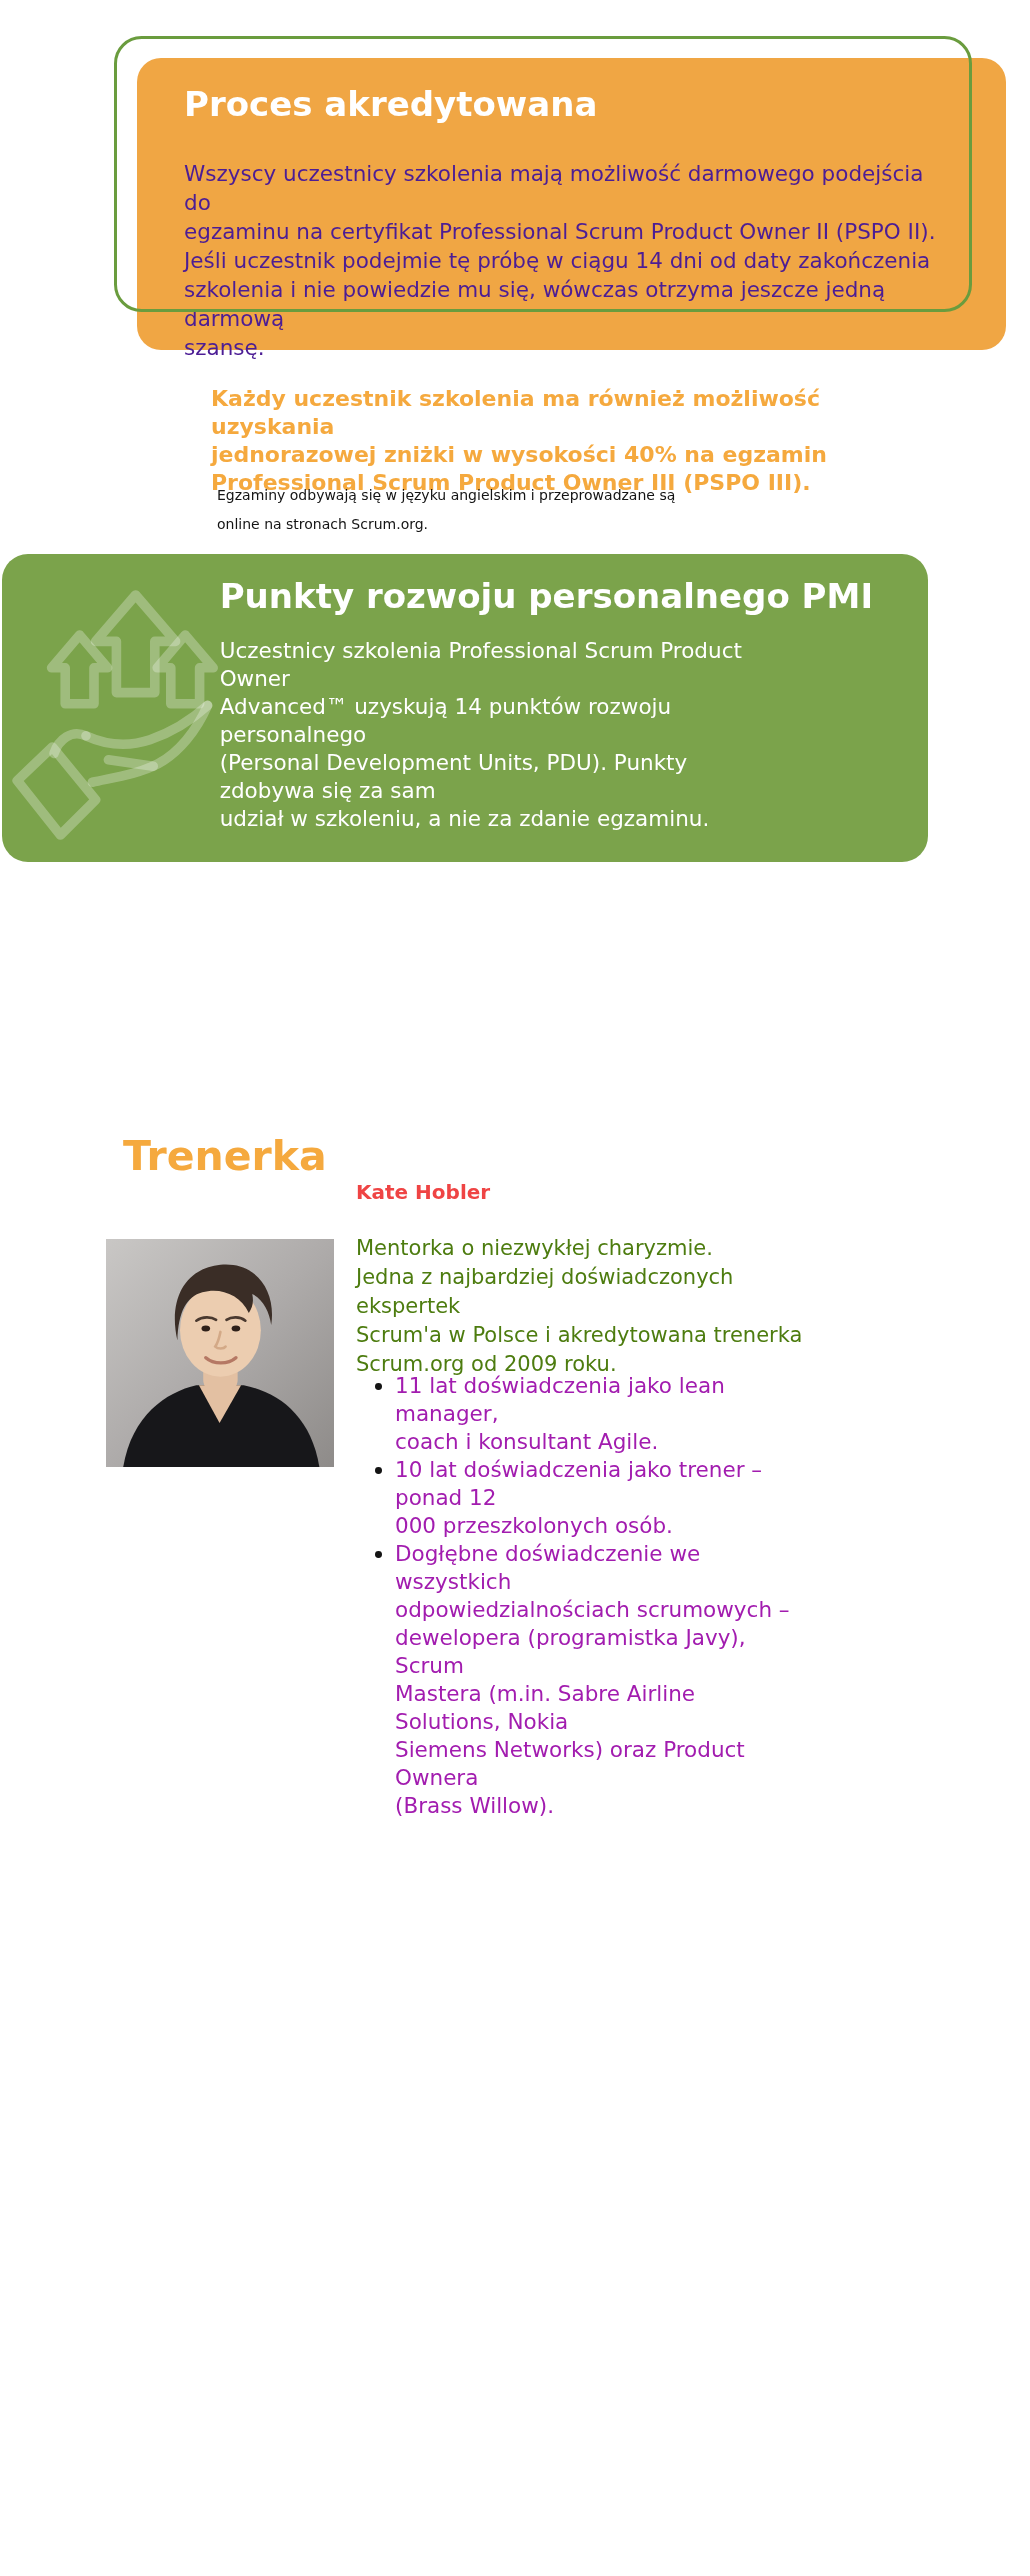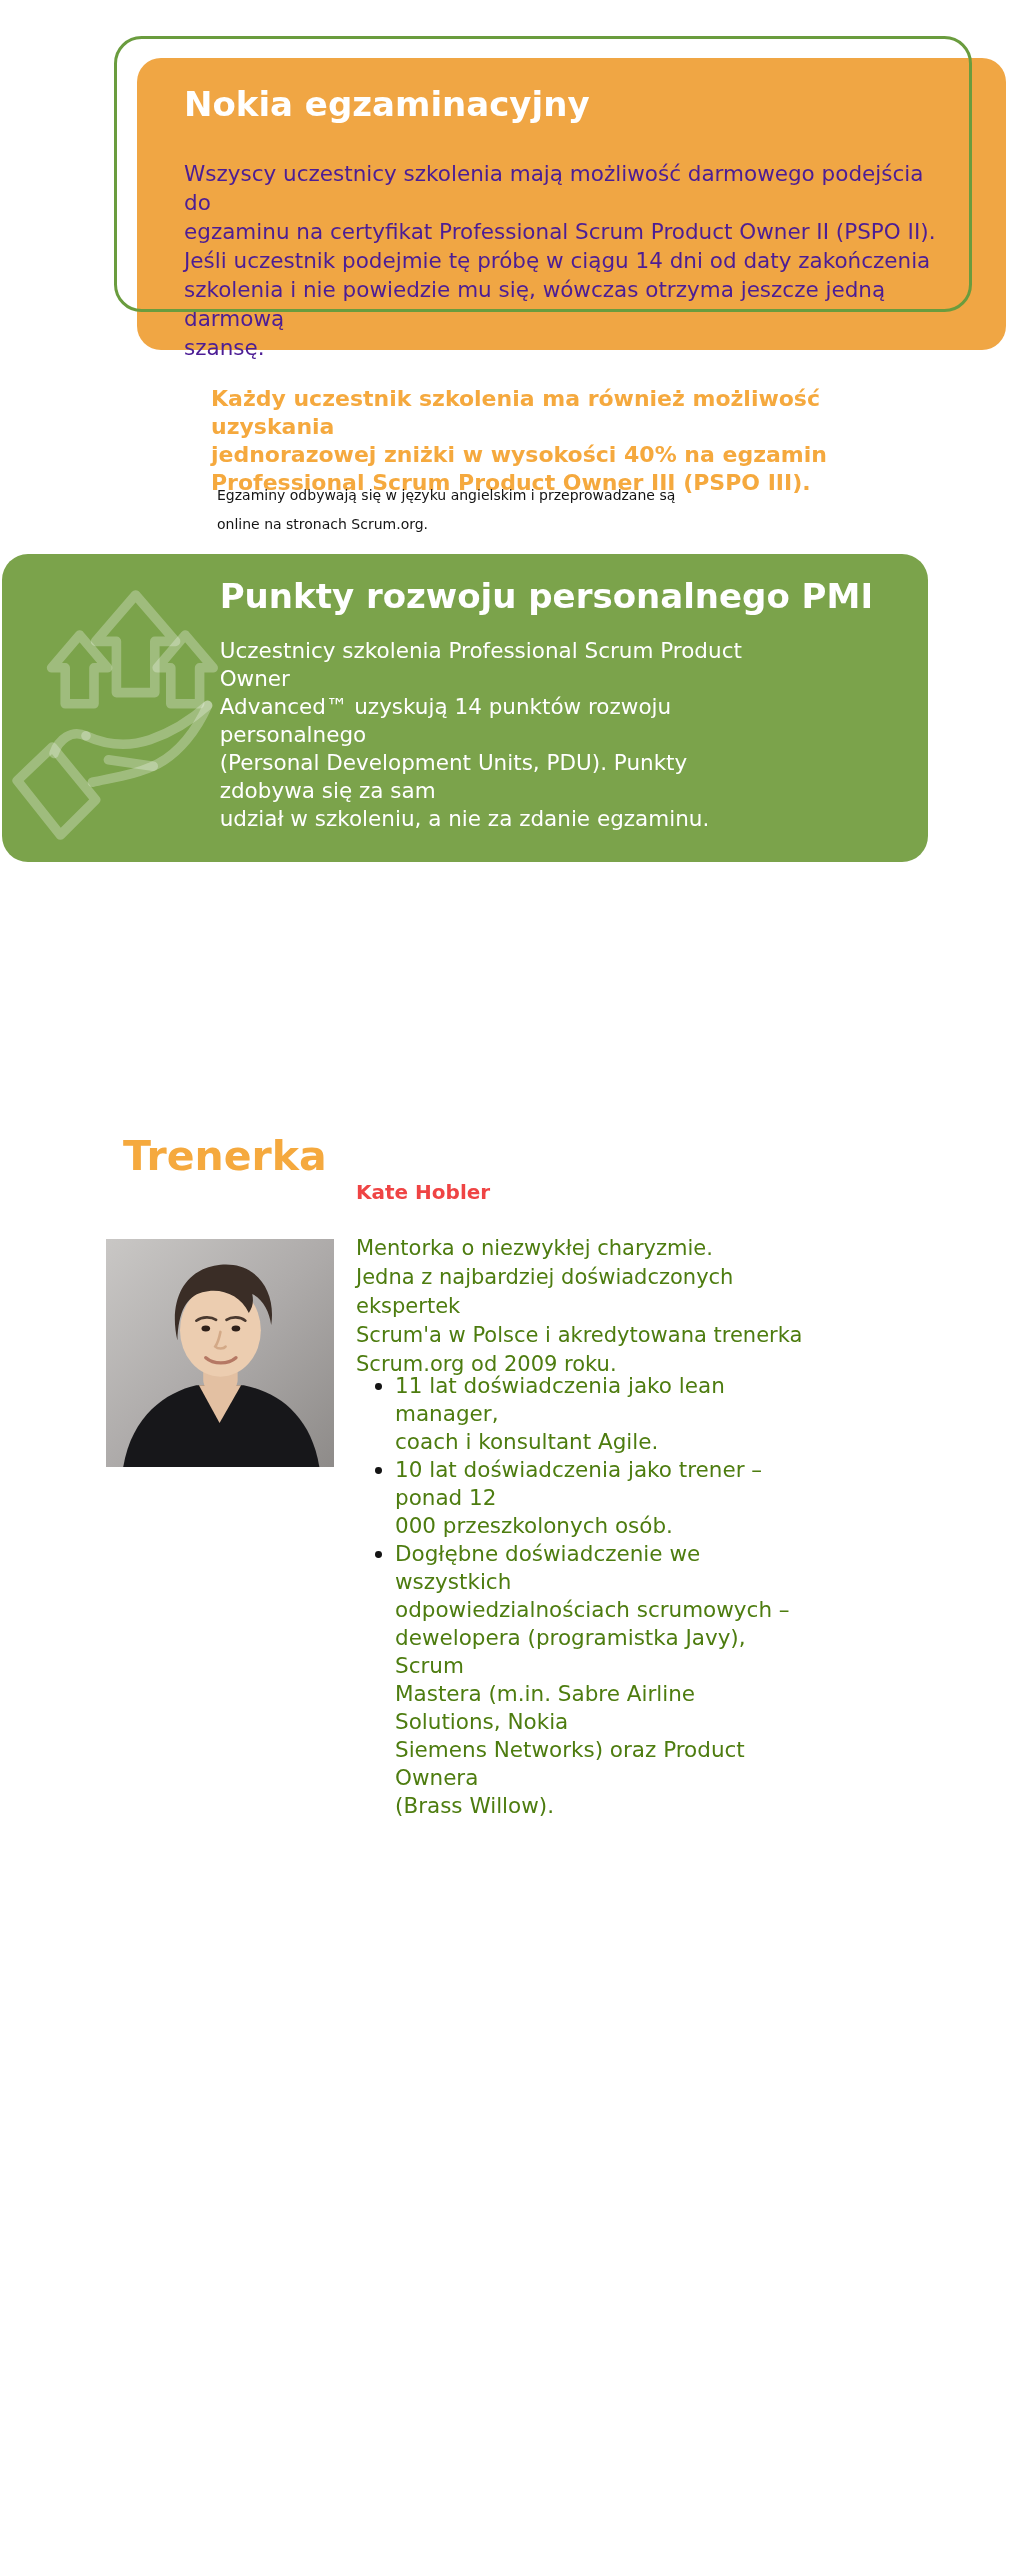--- a/index.html
+++ b/index.html
@@ -112,38 +112,38 @@
   .trainer-bullets{
     position:absolute; left:375px; top:1372px;
     width:429px;
     margin:0; padding:0;
     list-style:none;
   }
   .trainer-bullets li{
     position:relative;
     padding-left:20px;
     font-size:21.5px; line-height:28px;
-    color:#4d7c0f;
+    color:#a21caf;
     white-space:pre-line;
   }
   .trainer-bullets li::before{
     content:"";
     position:absolute; left:0; top:11px;
     width:6.9px; height:6.9px; border-radius:50%;
     background:#141414;
   }
 </style>
 </head>
 <body>
 
 <div id="page">
 
   <div class="exam-outline"></div>
   <div class="exam-card">
-    <div class="card-title">Nokia egzaminacyjny</div>
+    <div class="card-title">Proces akredytowana</div>
     <div class="card-body">Wszyscy uczestnicy szkolenia mają możliwość darmowego podejścia do
 egzaminu na certyfikat Professional Scrum Product Owner II (PSPO II).
 Jeśli uczestnik podejmie tę próbę w ciągu 14 dni od daty zakończenia
 szkolenia i nie powiedzie mu się, wówczas otrzyma jeszcze jedną darmową
 szansę.</div>
   </div>
 
   <div class="note orange n-discount">Każdy uczestnik szkolenia ma również możliwość uzyskania
 jednorazowej zniżki w wysokości 40% na egzamin
 Professional Scrum Product Owner III (PSPO III).</div>

